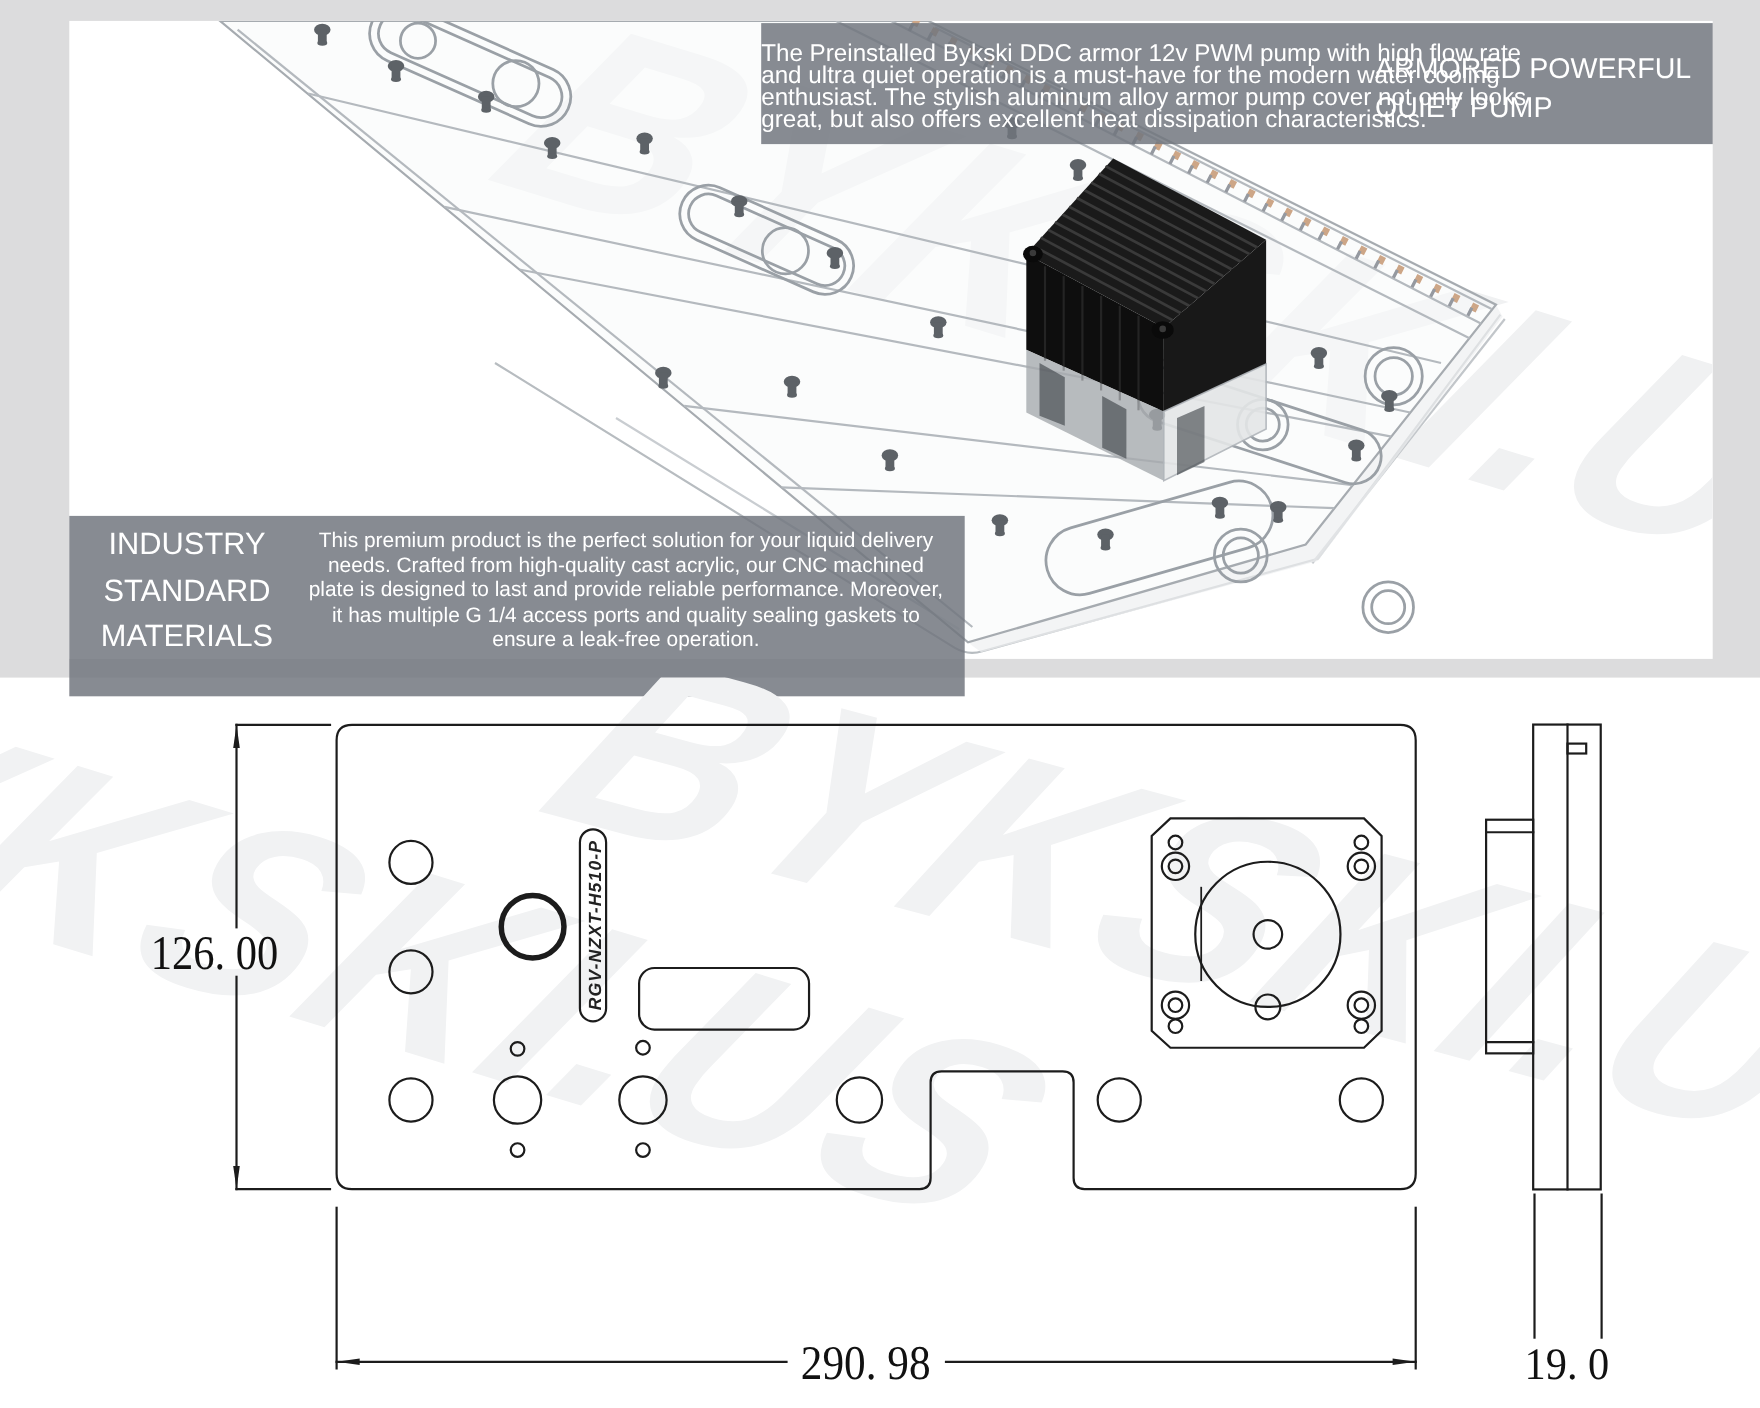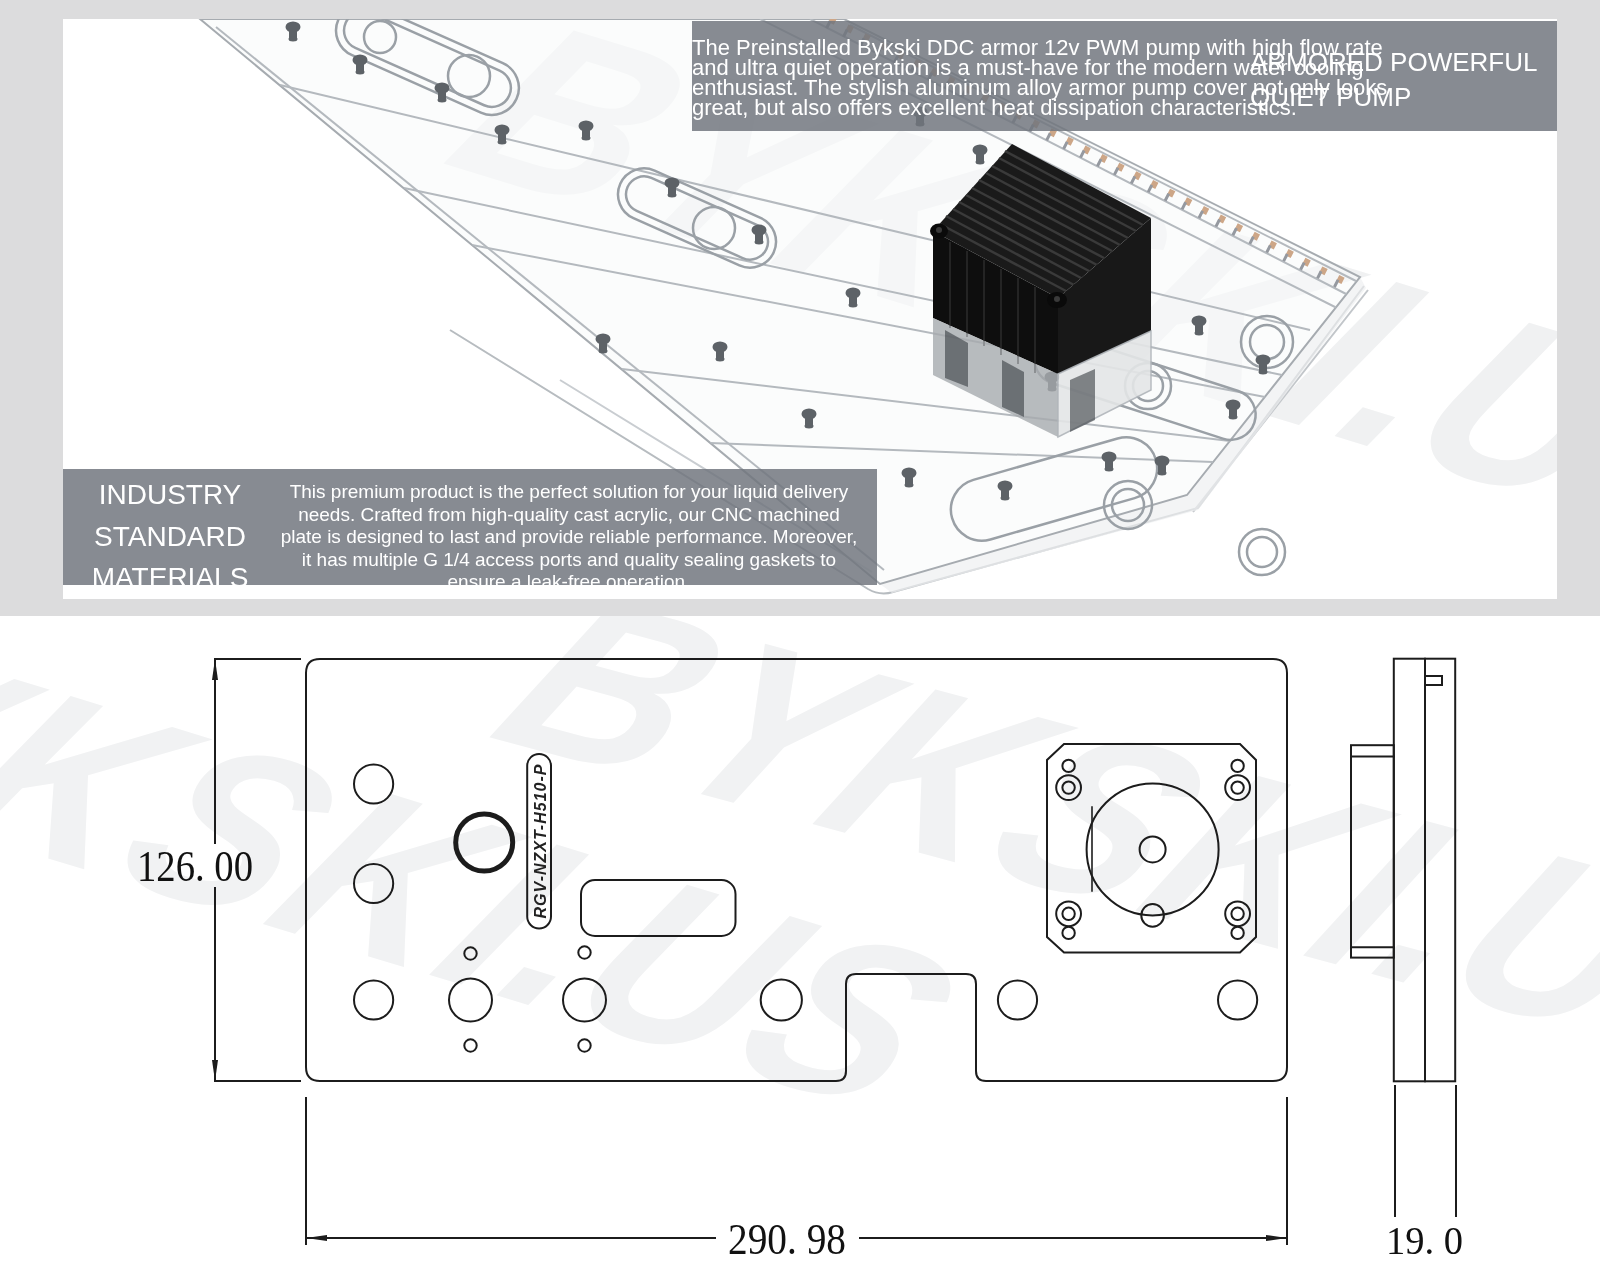--- a/index.html
+++ b/index.html
@@ -3,21 +3,21 @@
 <meta charset="utf-8">
 <style>
   html,body{margin:0;padding:0;}
   body{width:1600px;height:1280px;background:#ffffff;font-family:"Liberation Sans",sans-serif;position:relative;overflow:hidden;}
   .band{position:absolute;left:0;top:0;width:1600px;height:616px;background:#dcdcdd;}
   .photo{position:absolute;left:63px;top:19px;width:1494px;height:580px;background:#ffffff;overflow:hidden;}
   .ovl{position:absolute;background:rgba(112,117,125,0.84);color:#fff;}
   .ovl-top{left:692px;top:21px;width:865px;height:110px;}
   .ovl-top .para{position:absolute;left:0px;top:17px;width:558px;font-size:22px;line-height:20px;text-align:center;white-space:nowrap;}
   .ovl-top .title{position:absolute;right:0px;top:24px;width:307px;font-size:26px;line-height:34.5px;text-align:left;letter-spacing:0px;white-space:nowrap;}
-  .ovl-bot{left:63px;top:469px;width:814px;height:116px;}
+  .ovl-bot{left:63px;top:469px;width:814px;height:164px;}
   .ovl-bot .t2{position:absolute;left:0px;top:5px;width:214px;font-size:28px;line-height:41.5px;text-align:center;}
   .ovl-bot .para{position:absolute;left:206px;top:12px;width:600px;font-size:19px;line-height:22.5px;text-align:center;white-space:nowrap;}
 </style>
 </head>
 <body>
 <div class="band">
   <div class="photo">
     <svg width="1494" height="580" viewBox="63 19 1494 580" xmlns="http://www.w3.org/2000/svg">
       <defs>
         <clipPath id="plateclip">

